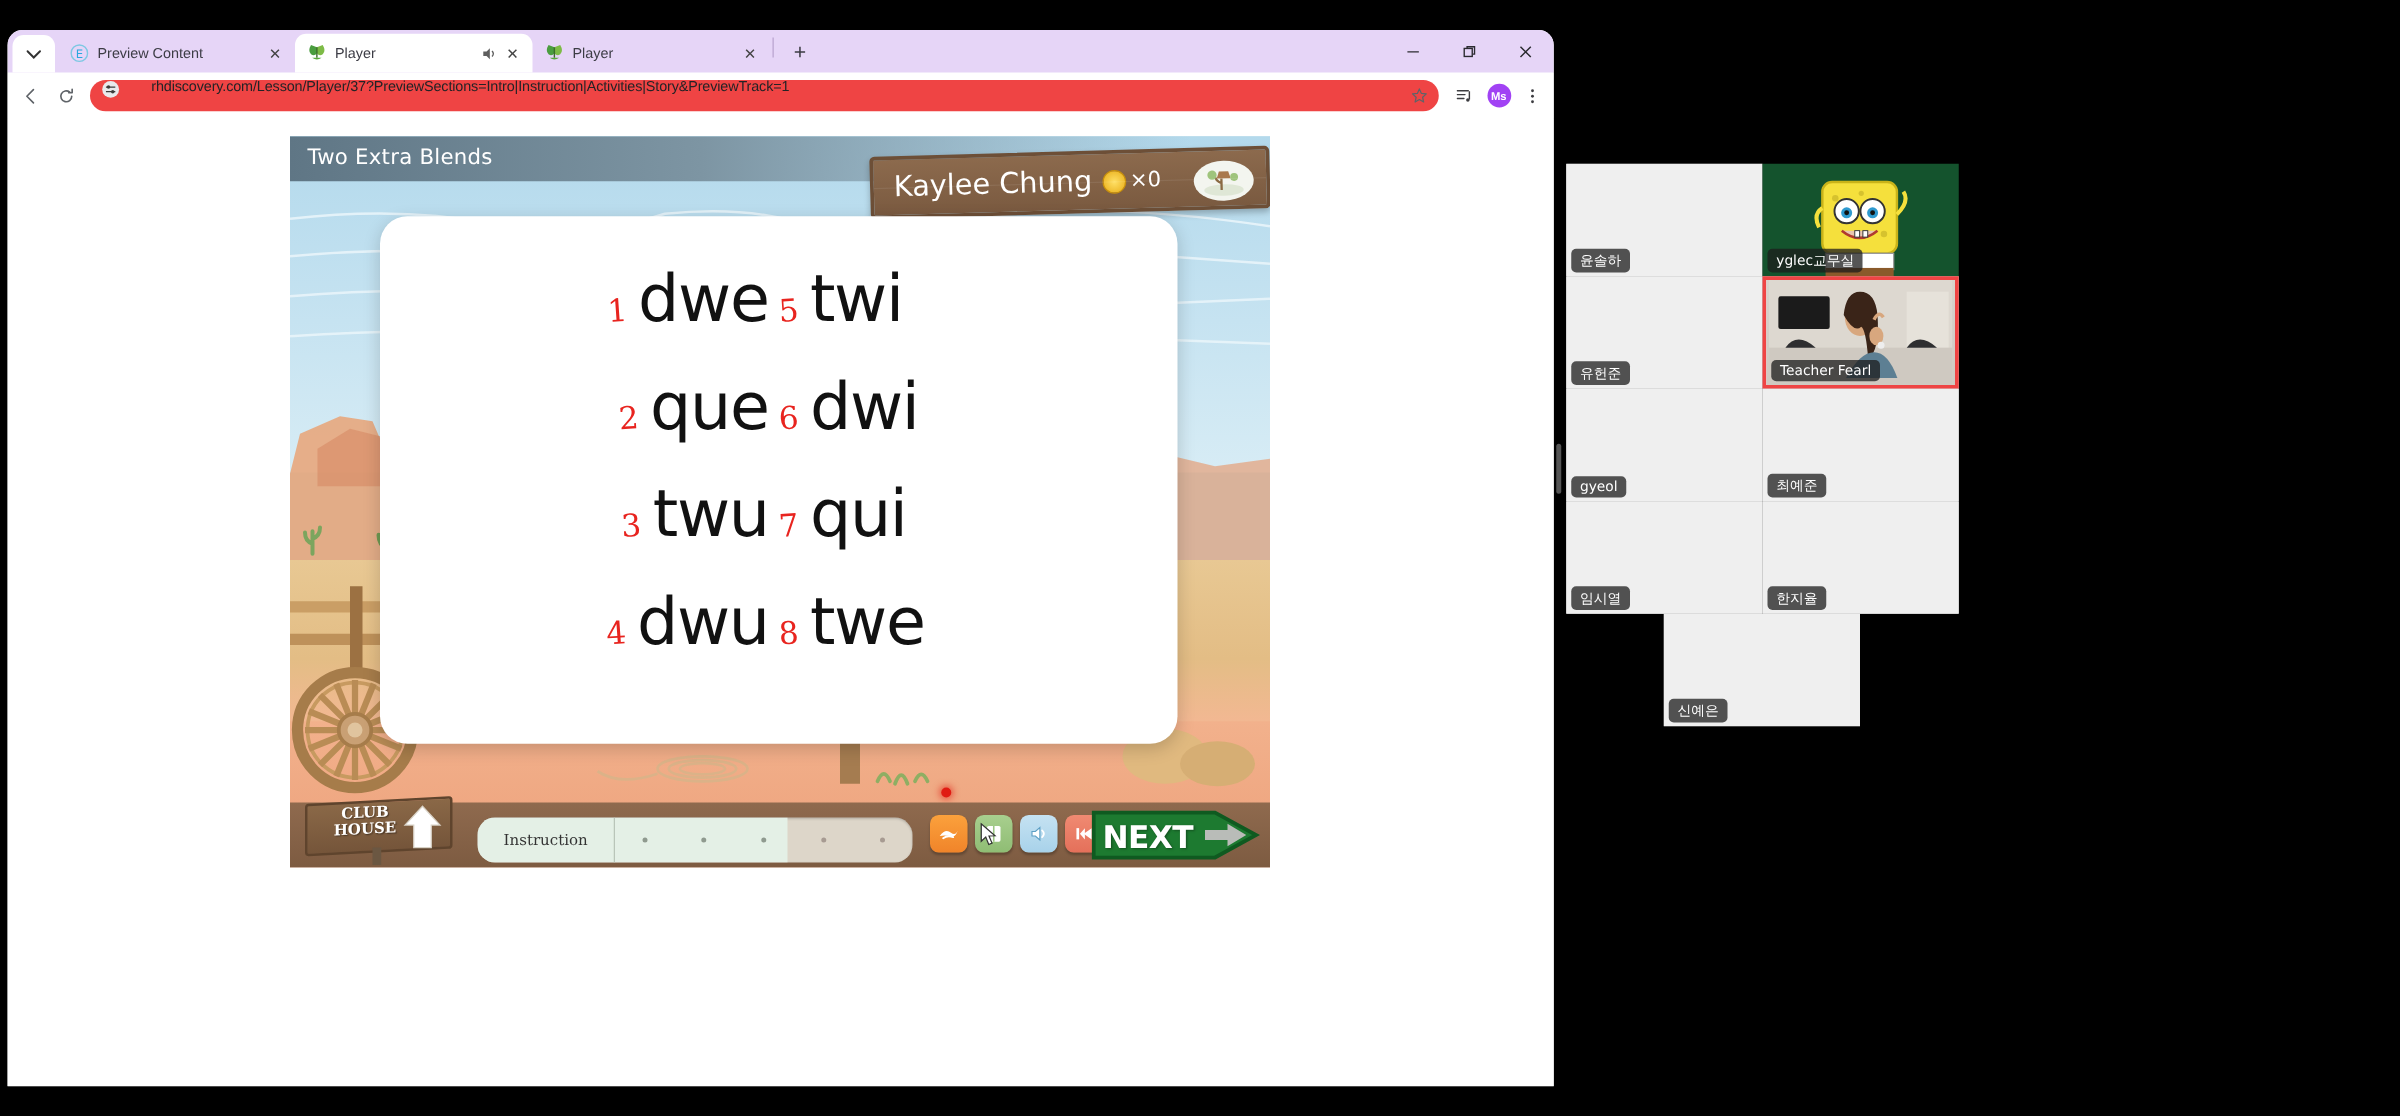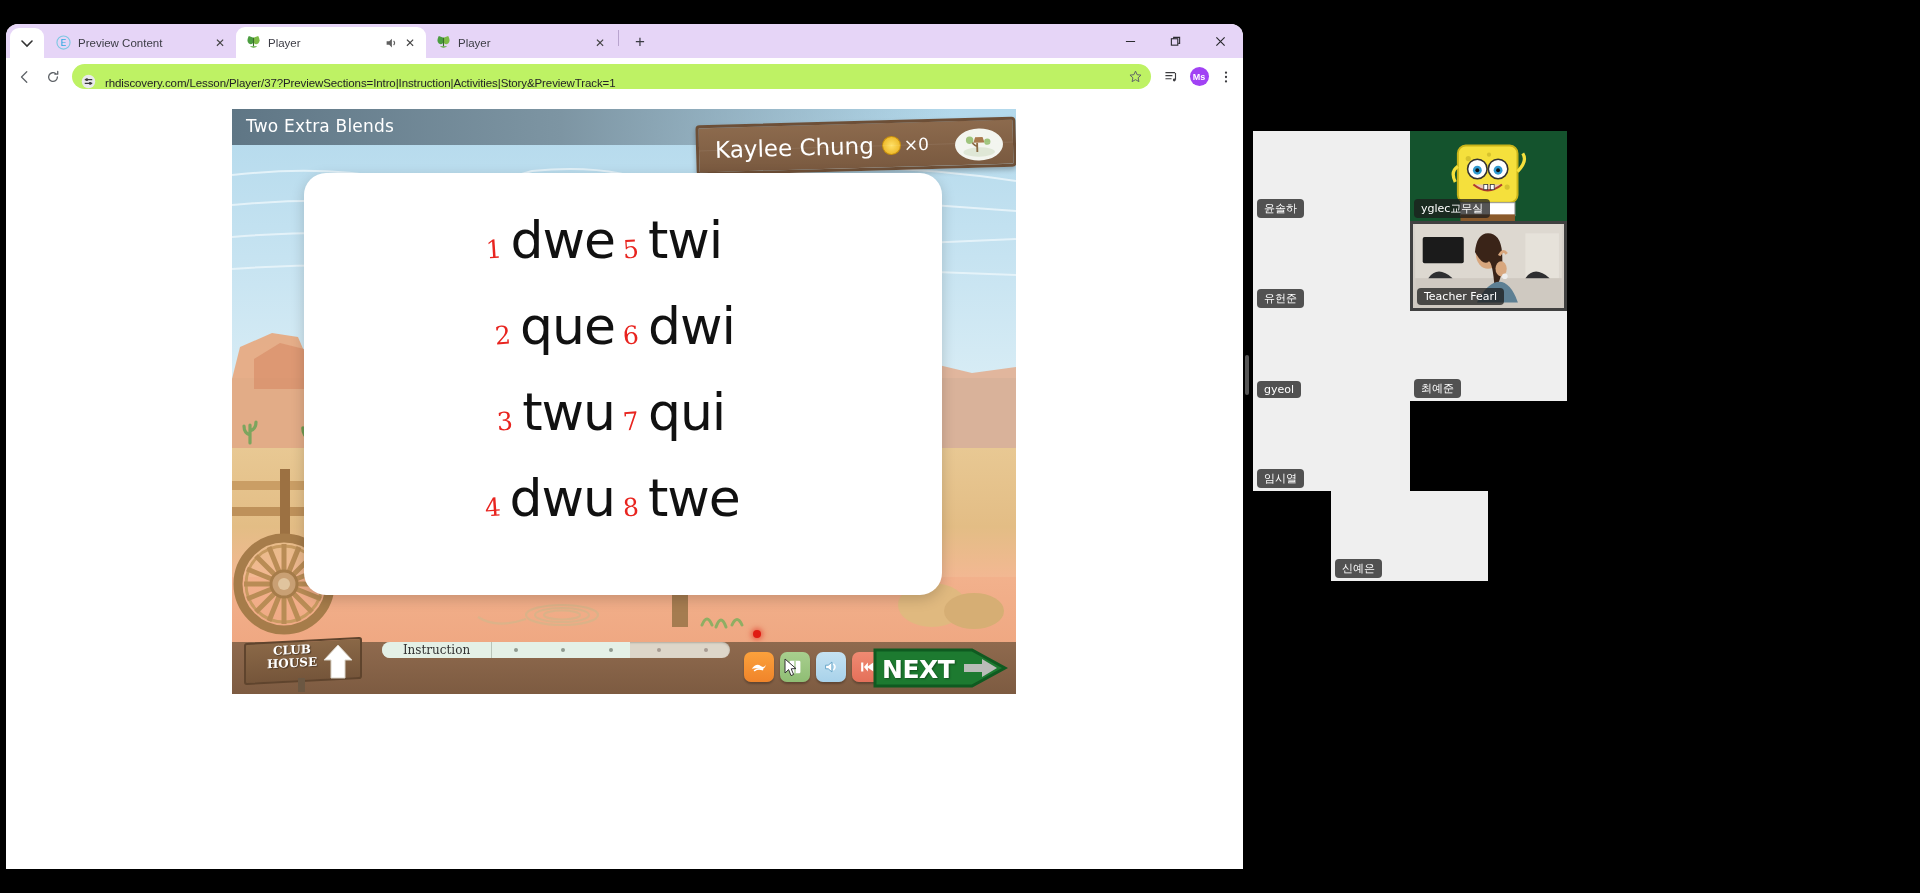--- a/index.html
+++ b/index.html
@@ -35,22 +35,22 @@
   
   .wincontrols { position:absolute; right:0; top:0; height:34px; display:flex; align-items:center; }
   .wc { width:45px; height:34px; display:flex; align-items:center; justify-content:center; }
   .wc svg { width:11px; height:11px; }
 
   
   .omnirow { height:37px; background:#fff; display:flex; align-items:center; padding:0 4px 0 6px; }
   .navbtn { width:26px; height:26px; display:flex; align-items:center; justify-content:center;
             color:#5f6368; margin-right:2px; }
   .navbtn svg { width:14px; height:14px; }
-  .omnibox { flex:1 1 auto; height:25px; background:#bef264; border-radius:13px; display:flex;
-             align-items:flex-end; padding:0 9px; margin:0 5px 0 4px; min-width:0; }
+  .omnibox { flex:1 1 auto; height:25px; background:#ef4444; border-radius:13px; display:flex;
+             align-items:flex-start; padding:0 9px; margin:0 5px 0 4px; min-width:0;gap:16px; }
   .omnibox .lockicon { width:15px; height:15px; margin-right:9px; flex:0 0 auto; }
   .urltext { font-size:11.5px; color:#232326; white-space:nowrap; overflow:hidden;
              text-overflow:ellipsis; letter-spacing:-.1px; }
   .starbtn { width:22px; height:22px; display:flex; align-items:center; justify-content:center;
              margin-left:-32px; margin-right:12px; }
   .starbtn svg { width:13px; height:13px; }
   .rightbtn { width:26px; height:26px; display:flex; align-items:center; justify-content:center;
               margin-left:1px; color:#4a4a4e; }
   .rightbtn svg { width:14px; height:14px; }
   .avatar { width:19px; height:19px; border-radius:50%; background:#a142f4; color:#fff;
@@ -115,21 +115,21 @@
              background:linear-gradient(#8f6a4e,#7d5b41); display:flex; align-items:center; }
   .clubsign { position:absolute; left:12px; bottom:4px; width:126px; height:52px; }
   .signboard { position:absolute; left:0; top:2px; width:118px; height:42px;
                background:linear-gradient(#8a6847,#75553a); border:2px solid #5f442d;
                transform:skewY(-3deg); border-radius:3px; }
   .signtext { position:absolute; left:10px; top:6px; width:76px; text-align:center; color:#fff;
               font-size:12px; line-height:13px; font-family:"DejaVu Serif", serif; font-weight:bold;
               transform:skewY(-3deg); text-shadow:1px 1px 1px rgba(0,0,0,.4); }
   .signpost { position:absolute; left:54px; top:40px; width:7px; height:14px; background:#6b5742; }
 
-  .progwrap { position:absolute; left:150px; top:0; width:348px; height:16px;
+  .progwrap { position:absolute; left:150px; top:12px; width:348px; height:36px;
               border-radius:14px; background:#ddd6c9; overflow:hidden; display:flex;
               box-shadow:inset 0 1px 2px rgba(0,0,0,.2); }
   .proglabel { width:110px; background:#e4f0e6; display:flex; align-items:center;
                justify-content:center; font-size:12px; color:#333;
                font-family:"DejaVu Serif", serif; border-right:1px solid #b9c5b9; }
   .progtrack { flex:1 1 auto; display:flex; align-items:center; position:relative; }
   .progfill { position:absolute; left:0; top:0; height:100%; background:#e4f0e6; }
   .progdots { position:relative; display:flex; width:100%; align-items:center; }
   .pdot { flex:1 1 0; display:flex; justify-content:center; }
   .pdot i { width:4px; height:4px; border-radius:50%; background:#8f9a8f; display:block; }
@@ -153,21 +153,21 @@
               text-shadow:1px 1px 2px rgba(0,0,0,.35); }
 
   
   #vpanel { position:absolute; left:1249px; top:0; width:671px; height:893px; background:#000; }
   .vgrip { position:absolute; left:-4px; top:355px; width:4px; height:40px; background:#555;
            border-radius:2px; }
   .tile { position:absolute; background:#f0f0f0; overflow:hidden; }
   .tile .nm { position:absolute; left:4px; bottom:3px; max-width:92%; background:rgba(28,28,28,.75);
               color:#fff; font-size:11px; padding:2px 7px; border-radius:4px; white-space:nowrap;
               overflow:hidden; text-overflow:ellipsis; font-family:"DejaVu Sans", sans-serif; }
-  .tile.speaking { border:3px solid #404040; }
+  .tile.speaking { border:3px solid #ef4444; }
   .tile.dark { background:#14532d; }
   .spongebob { position:absolute; left:50%; top:12px; transform:translateX(-50%);
                width:78px; height:96px; }
   .teacherimg { position:absolute; inset:0; background:linear-gradient(#d8d3cc,#cfc9c1); }
   .blank { position:absolute; inset:0; background:#efefef; }
 
   svg { display:block; }
 </style>
 </head>
 <body>
@@ -565,20 +565,24 @@
     </div>
     <div class="tile" style="left:4px;top:401px;width:157px;height:90px">
       <div class="blank"></div>
       <span class="nm">임시열</span>
     </div>
 
     <div class="tile" style="left:161px;top:311px;width:157px;height:90px">
       <div class="blank"></div>
       <span class="nm">최예준</span>
     </div>
+    <div class="tile" style="left:161px;top:401px;width:157px;height:90px">
+      <div class="blank"></div>
+      <span class="nm">한지율</span>
+    </div>
 
     <div class="tile" style="left:82px;top:491px;width:157px;height:90px">
       <div class="blank"></div>
       <span class="nm">신예은</span>
     </div>
   </div>
 
 </div>
 
 </body></html>

